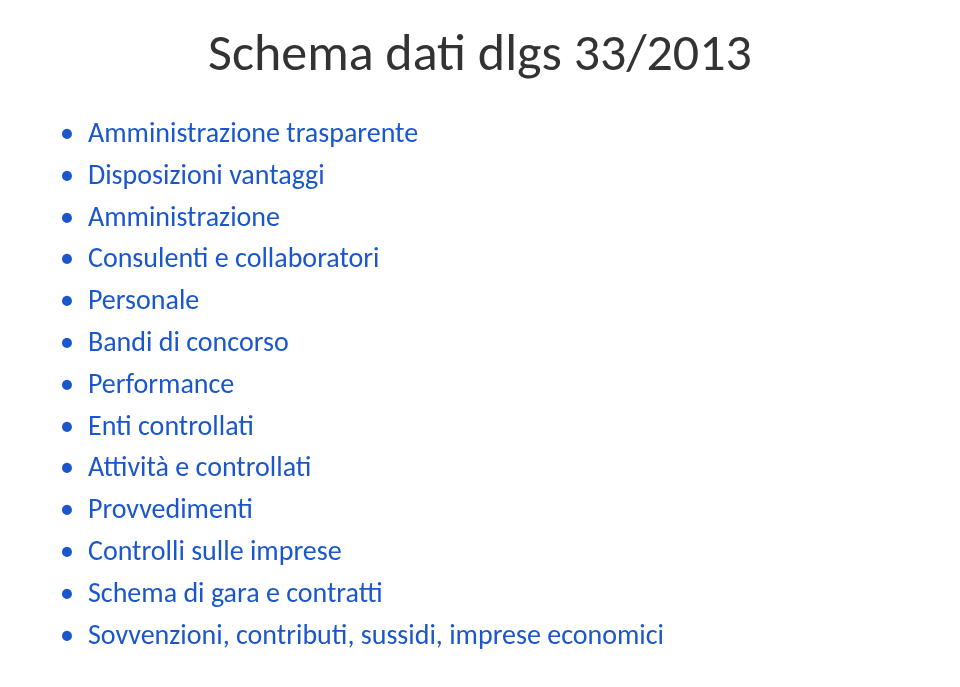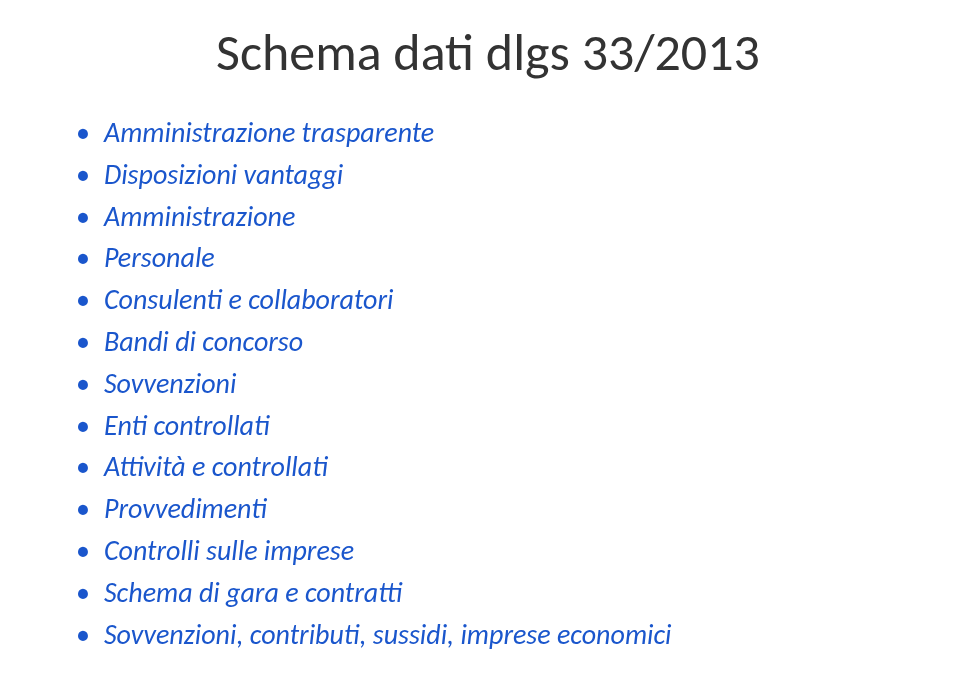--- a/index.html
+++ b/index.html
@@ -12,21 +12,21 @@
       width: 960px;
       height: 687px;
       background: #ffffff;
       font-family: 'Calibri', 'Segoe UI', Arial, sans-serif;
       overflow: hidden;
     }
 
     .page-container {
       width: 960px;
       height: 488px;
-      padding: 20px 60px 20px 76px;
+      padding: 20px 60px 20px 60px;
       display: flex;
       flex-direction: column;
       align-items: flex-start;
     }
 
     .page-title {
       font-size: 52px;
       font-weight: 400;
       color: #333333;
       text-align: center;
@@ -55,50 +55,49 @@
       content: '•';
       color: #1a56cc;
       font-size: 28px;
       margin-right: 14px;
       flex-shrink: 0;
     }
 
     .items-list li a {
       color: #1a56cc;
       text-decoration: none;
-      font-style: italic;
     }
   </style>
 </head>
 <body>
 
 <div class="page-container">
   <h1 class="page-title">Schema dati dlgs 33/2013</h1>
 
   <ul class="items-list">
   <li>
         <a href="#">Amministrazione trasparente</a>
       </li>
       <li>
         <a href="#">Disposizioni vantaggi</a>
       </li>
       <li>
         <a href="#">Amministrazione</a>
       </li>
       <li>
-        <a href="#">Personale</a>
+        <a href="#">Consulenti e collaboratori</a>
       </li>
       <li>
-        <a href="#">Consulenti e collaboratori</a>
+        <a href="#">Personale</a>
       </li>
       <li>
         <a href="#">Bandi di concorso</a>
       </li>
       <li>
-        <a href="#">Sovvenzioni</a>
+        <a href="#">Performance</a>
       </li>
       <li>
         <a href="#">Enti controllati</a>
       </li>
       <li>
         <a href="#">Attività e controllati</a>
       </li>
       <li>
         <a href="#">Provvedimenti</a>
       </li>

